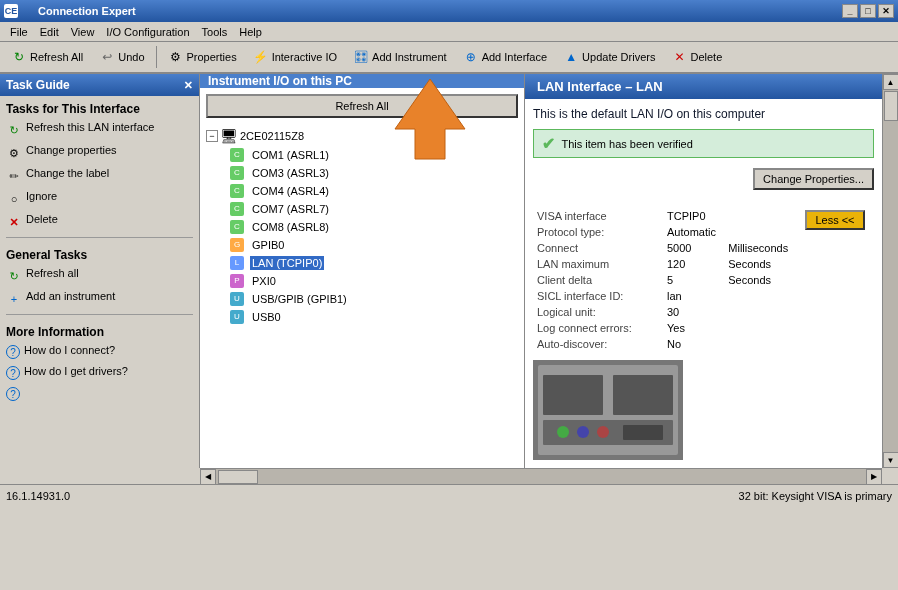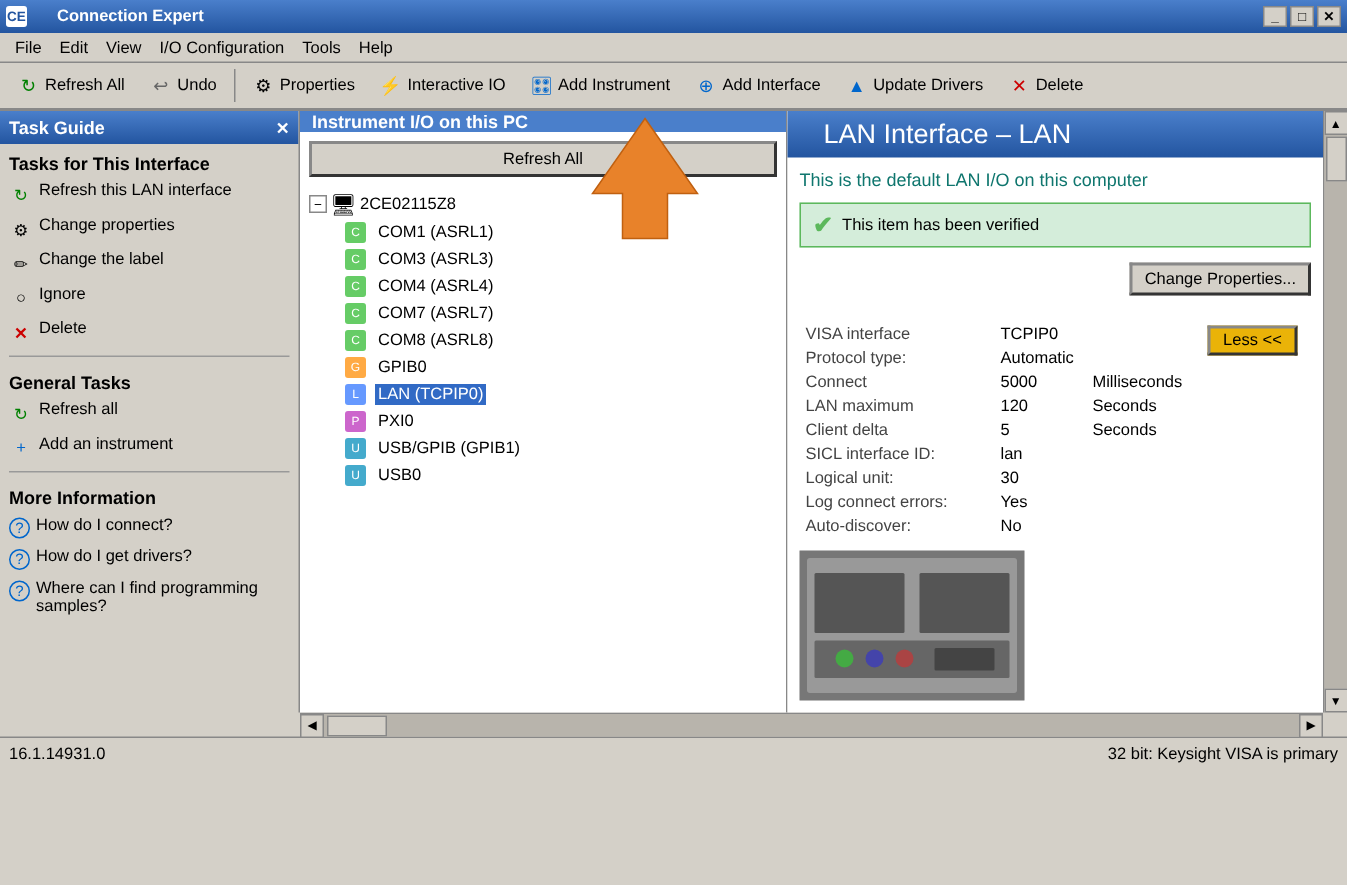--- a/index.html
+++ b/index.html
@@ -41,23 +41,23 @@
     .tree-view { font-size: 11px; }
     .tree-item { display: flex; align-items: center; gap: 2px; padding: 2px 0; }
     .tree-expand { width: 12px; height: 12px; border: 1px solid #888; background: white; display: flex; align-items: center; justify-content: center; font-size: 9px; cursor: pointer; flex-shrink: 0; }
     .tree-child { margin-left: 24px; }
     .tree-icon { width: 16px; height: 16px; flex-shrink: 0; }
     .tree-label { cursor: pointer; padding: 1px 2px; }
     .tree-label.selected { background: #316ac5; color: white; }
 
     
     .right-panel { flex: 1; background: white; display: flex; flex-direction: column; }
-    .right-header { background: linear-gradient(to bottom, #4a7fcb, #2355a0); color: white; padding: 5px 24px; font-size: 18px; font-weight: normal; }
+    .right-header { background: linear-gradient(to bottom, #4a7fcb, #2355a0); color: white; padding: 5px 12px; font-size: 13px; font-weight: bold; }
     .right-content { flex: 1; padding: 8px; overflow-y: auto; }
-    .info-text { font-size: 12px; margin-bottom: 8px; color: #0f766e; }
+    .info-text { font-size: 12px; margin-bottom: 8px; color: #0f172a; }
     .verified-badge { display: flex; align-items: center; gap: 6px; background: #d4edda; border: 1px solid #5cb85c; padding: 4px 8px; margin-bottom: 10px; font-size: 11px; }
     .verified-icon { color: #5cb85c; font-size: 16px; font-weight: bold; }
     .change-props-btn { float: right; background: #d4d0c8; border: 2px outset #888; padding: 3px 8px; font-size: 11px; cursor: pointer; }
     .props-table { width: 100%; font-size: 11px; border-collapse: collapse; margin-top: 18px; }
     .props-table td { padding: 2px 4px; vertical-align: top; }
     .props-table td:first-child { color: #444; width: 130px; }
     .less-btn { background: #eab308; border: 2px outset #888; padding: 2px 8px; font-size: 11px; cursor: pointer; white-space: nowrap; }
     .device-image { width: 150px; height: 100px; background: #888; display: flex; align-items: center; justify-content: center; overflow: hidden; margin-top: 8px; }
 
     
@@ -203,21 +203,20 @@
     <div class="task-item">
       <div class="task-item-icon" style="color:#0066cc; border-radius:50%; border:1px solid #0066cc; width:14px; height:14px; font-size:10px; display:flex; align-items:center; justify-content:center;">?</div>
       <span>How do I connect?</span>
     </div>
     <div class="task-item">
       <div class="task-item-icon" style="color:#0066cc; border-radius:50%; border:1px solid #0066cc; width:14px; height:14px; font-size:10px; display:flex; align-items:center; justify-content:center;">?</div>
       <span>How do I get drivers?</span>
     </div>
     <div class="task-item">
       <div class="task-item-icon" style="color:#0066cc; border-radius:50%; border:1px solid #0066cc; width:14px; height:14px; font-size:10px; display:flex; align-items:center; justify-content:center;">?</div>
-      <span>Where can I find programming samples?</span>
     </div>
   </div>
 
   <div class="center-panel">
     <div class="center-header">Instrument I/O on this PC</div>
     <div class="center-content">
       <button class="refresh-all-btn">Refresh All</button>
       <div class="tree-view">
         <div class="tree-item">
           <div class="tree-expand">−</div>

